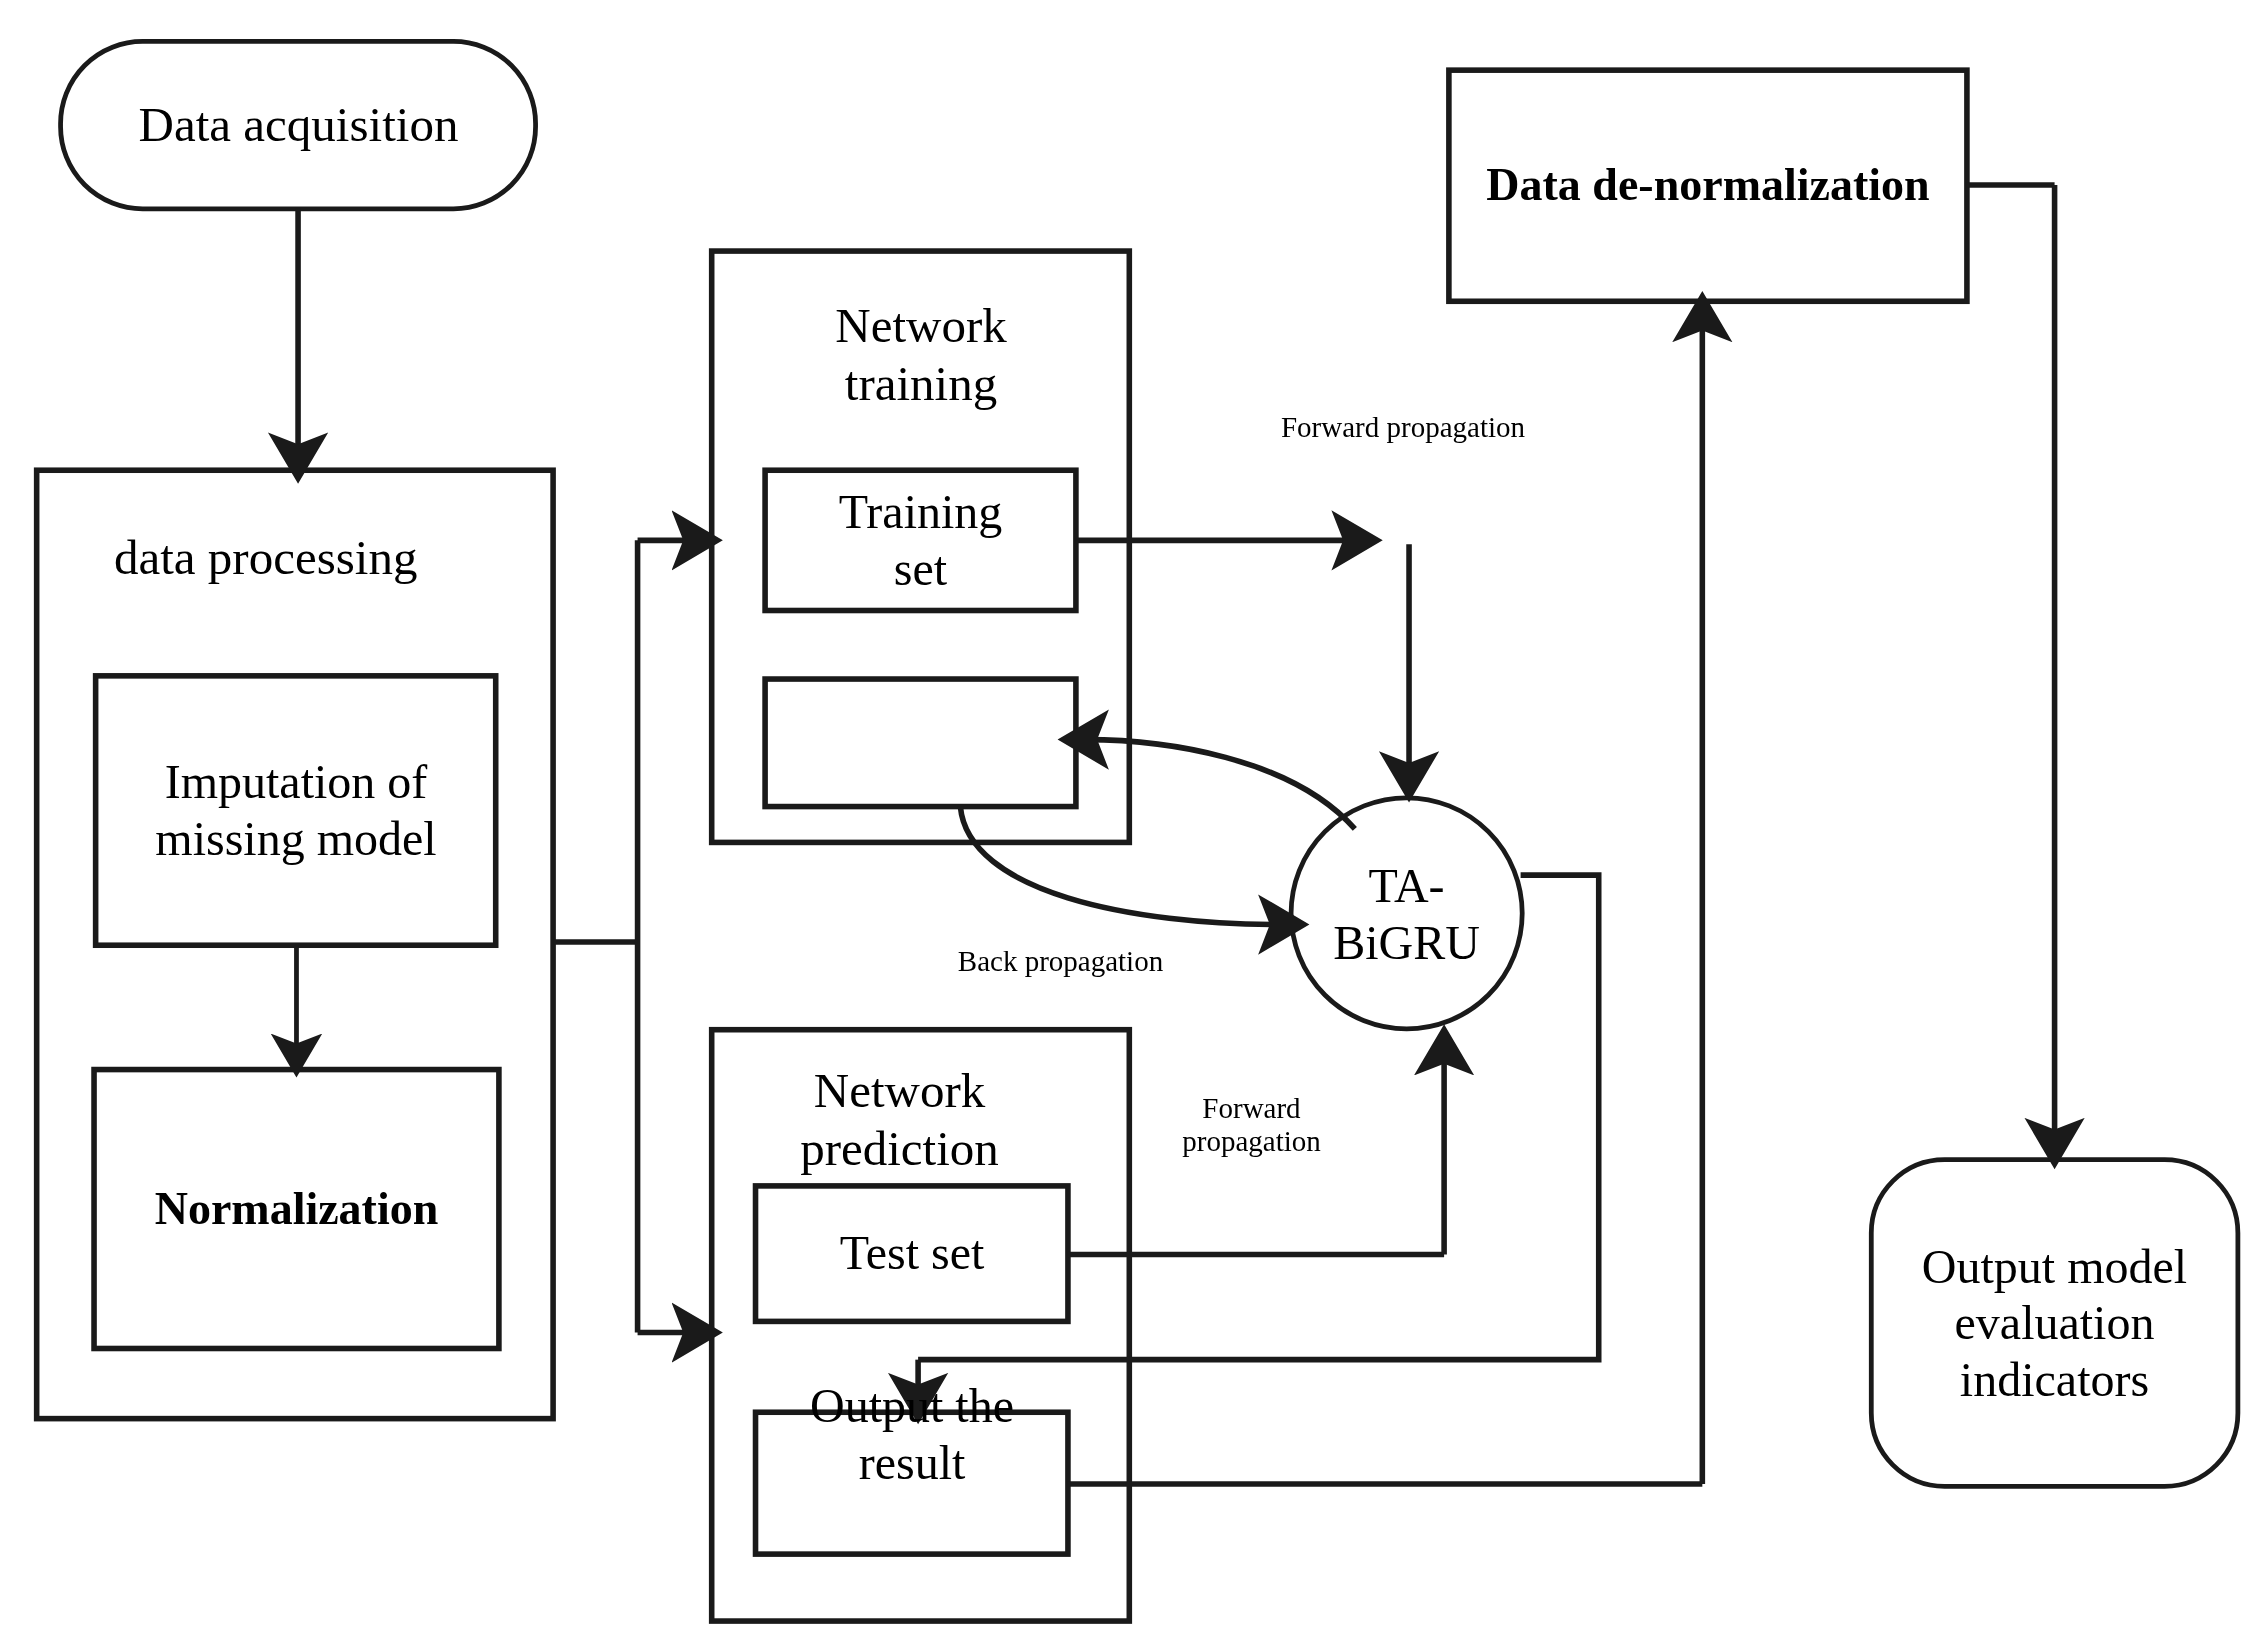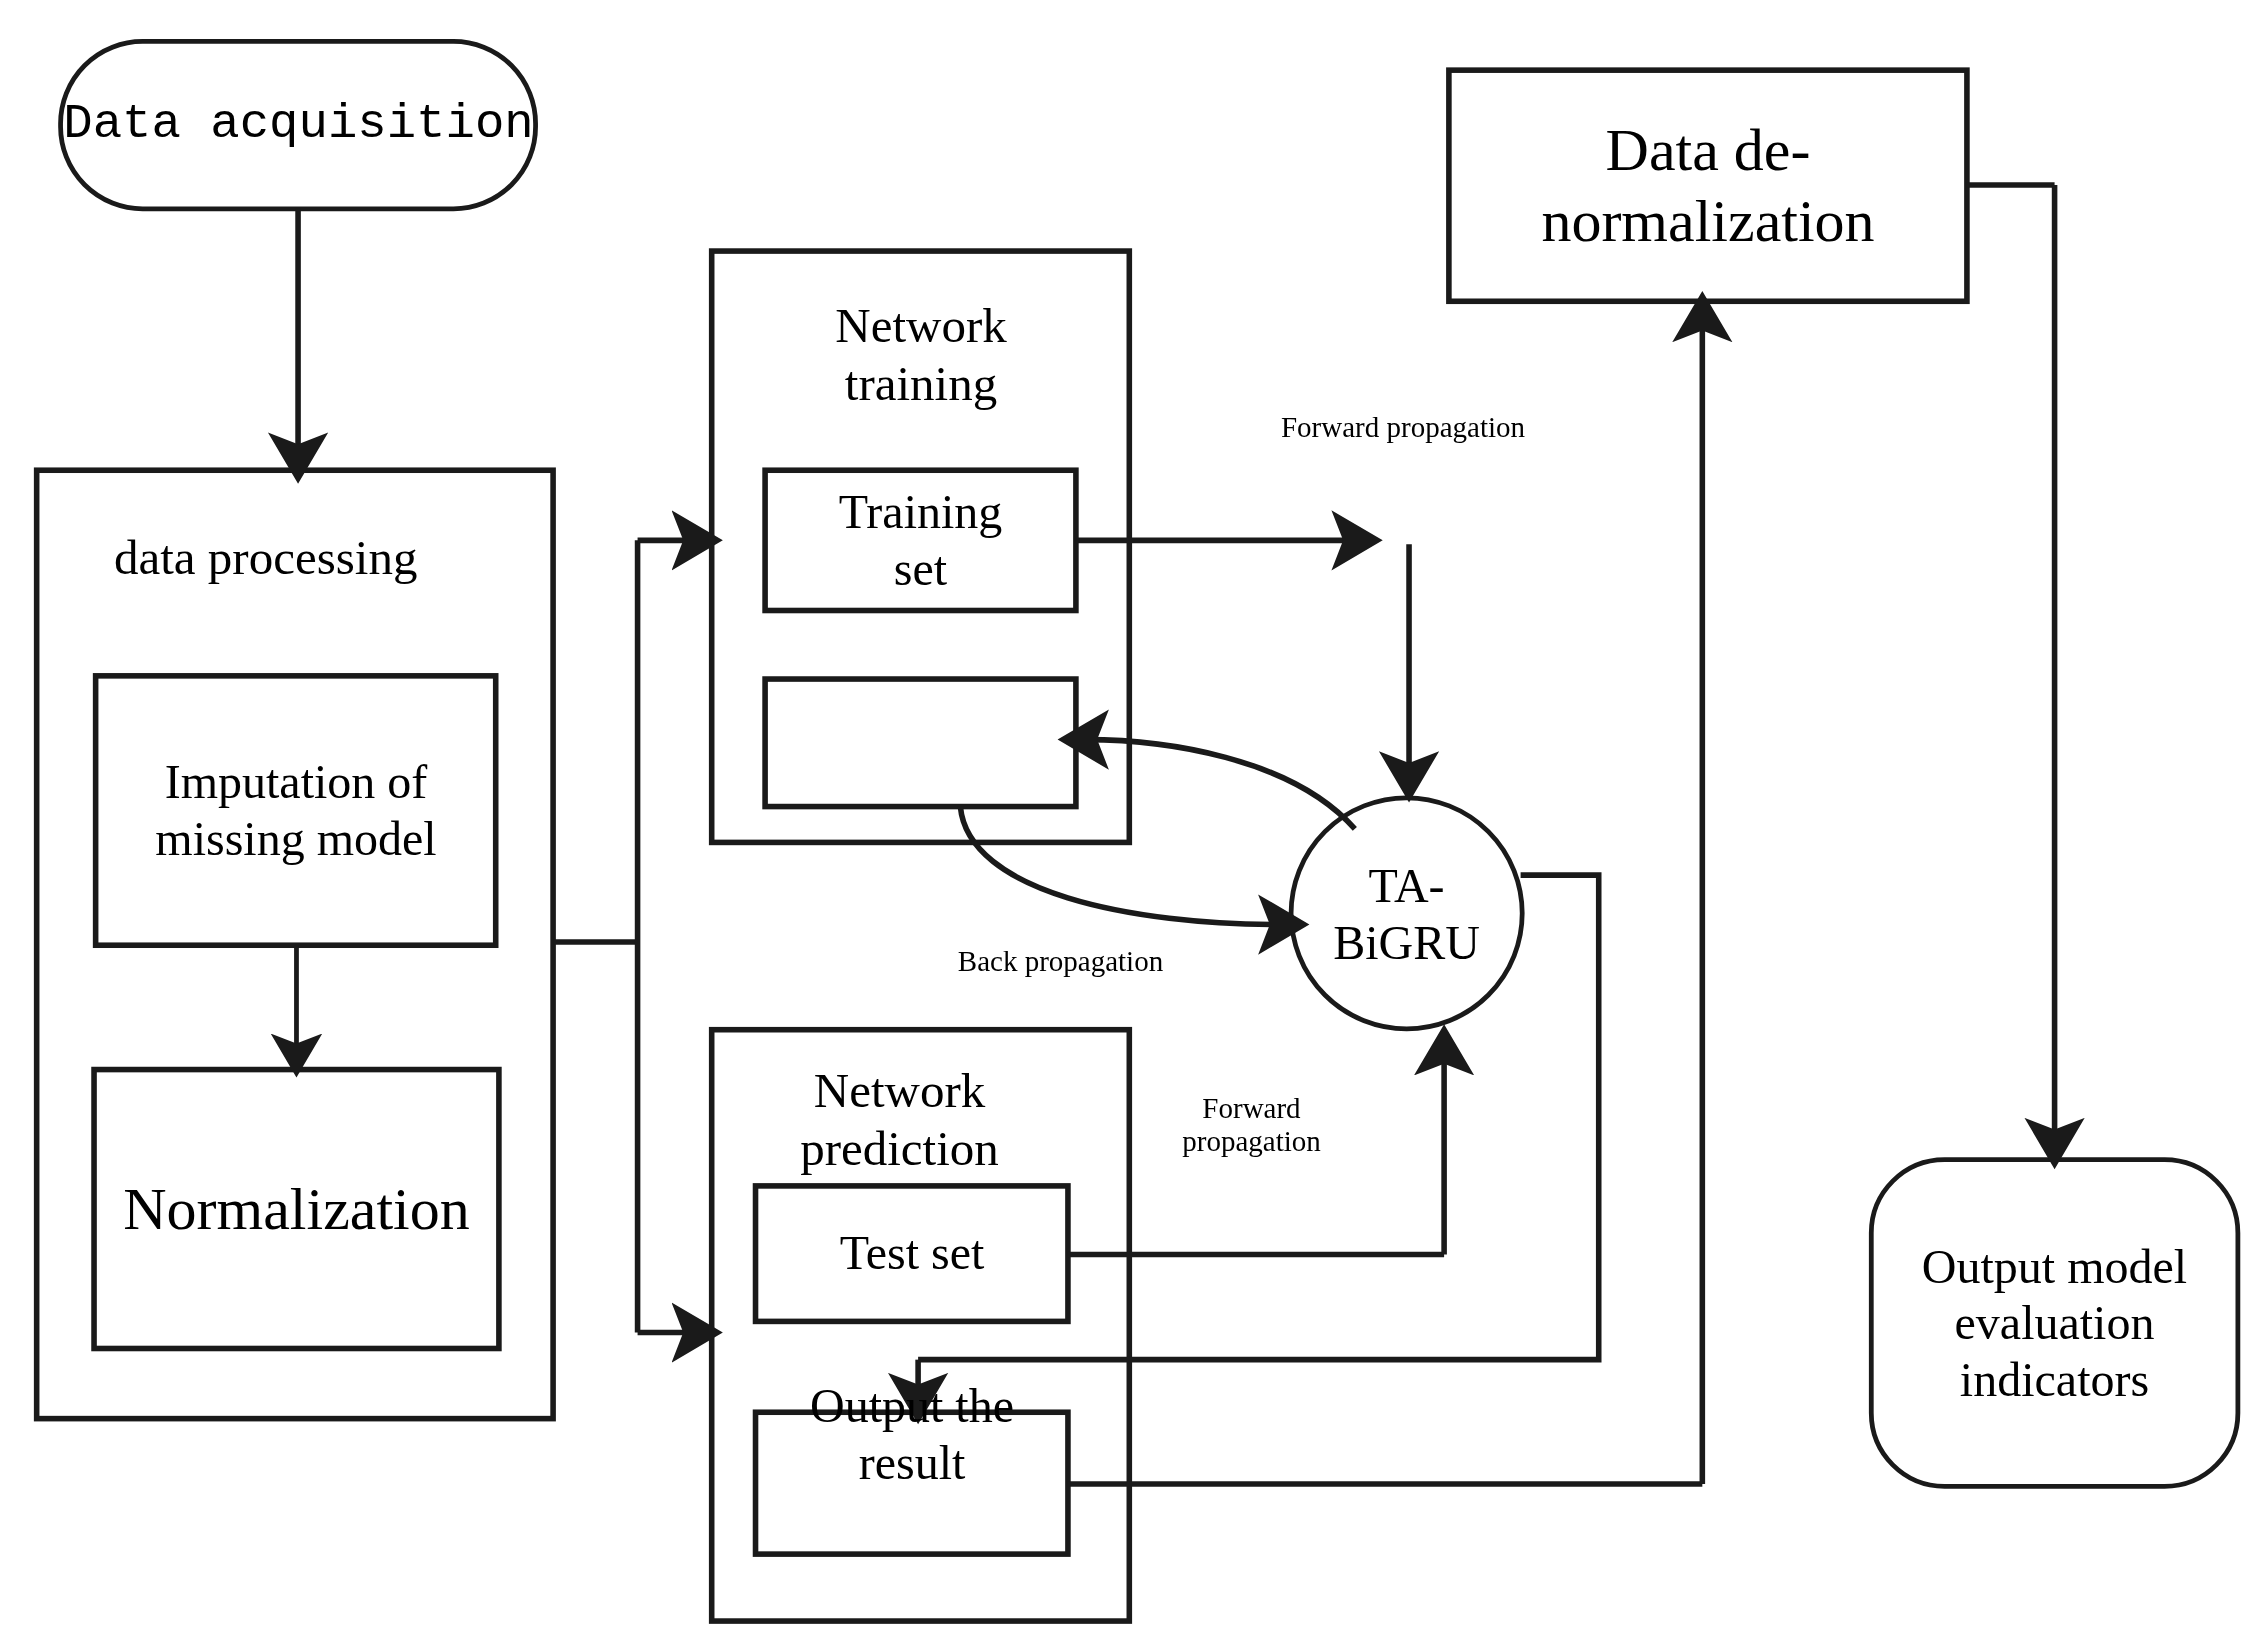--- a/index.html
+++ b/index.html
@@ -36,21 +36,21 @@
     pointer-events: none;
   }
   .edge-label {
     position: absolute;
     color: #000000;
     text-align: center;
     line-height: 1.15;
     white-space: pre-line;
   }
   .f56 { font-size: 29px; }
-  .f58 { font-size: 60px; }
+  .f58 { font-size: 46px; font-weight: bold; }
   .f60 { font-size: 48px; }
   .f62 { font-size: 49px; }
 </style>
 </head>
 <body>
 
 <div id="canvas">
 
   <svg class="layer" viewBox="0 0 2837 2059">
     <defs>
@@ -115,21 +115,21 @@
       <path d="M 1152,1706 L 1152,1752" marker-end="url(#arrowDown)"></path>
 
       <path d="M 1340,1862 L 2136,1862"></path>
       <path d="M 2136,1862 L 2136,400" marker-end="url(#arrowDown)"></path>
 
       <path d="M 2468,232 L 2578,232"></path>
       <path d="M 2578,232 L 2578,1432" marker-end="url(#arrowDown)"></path>
     </g>
   </svg>
 
-  <div class="node-label f62" style="left:61px; top:41px; width:475px; height:167px;font-family:Liberation Mono, monospace;">Data acquisition</div>
+  <div class="node-label f62" style="left:61px; top:41px; width:475px; height:167px;">Data acquisition</div>
 
   <div class="node-label f62" style="left:37px; top:526px; width:516px; height:64px; justify-content:flex-start; padding-left:77px; box-sizing:border-box;">data processing</div>
 
   <div class="node-label f60" style="left:96px; top:676px; width:400px; height:269px;">Imputation of
 missing model</div>
 
   <div class="node-label f58" style="left:94px; top:1070px; width:405px; height:279px;">Normalization</div>
 
   <div class="node-label f62" style="left:712px; top:279px; width:418px; height:151px;">Network
 training</div>

